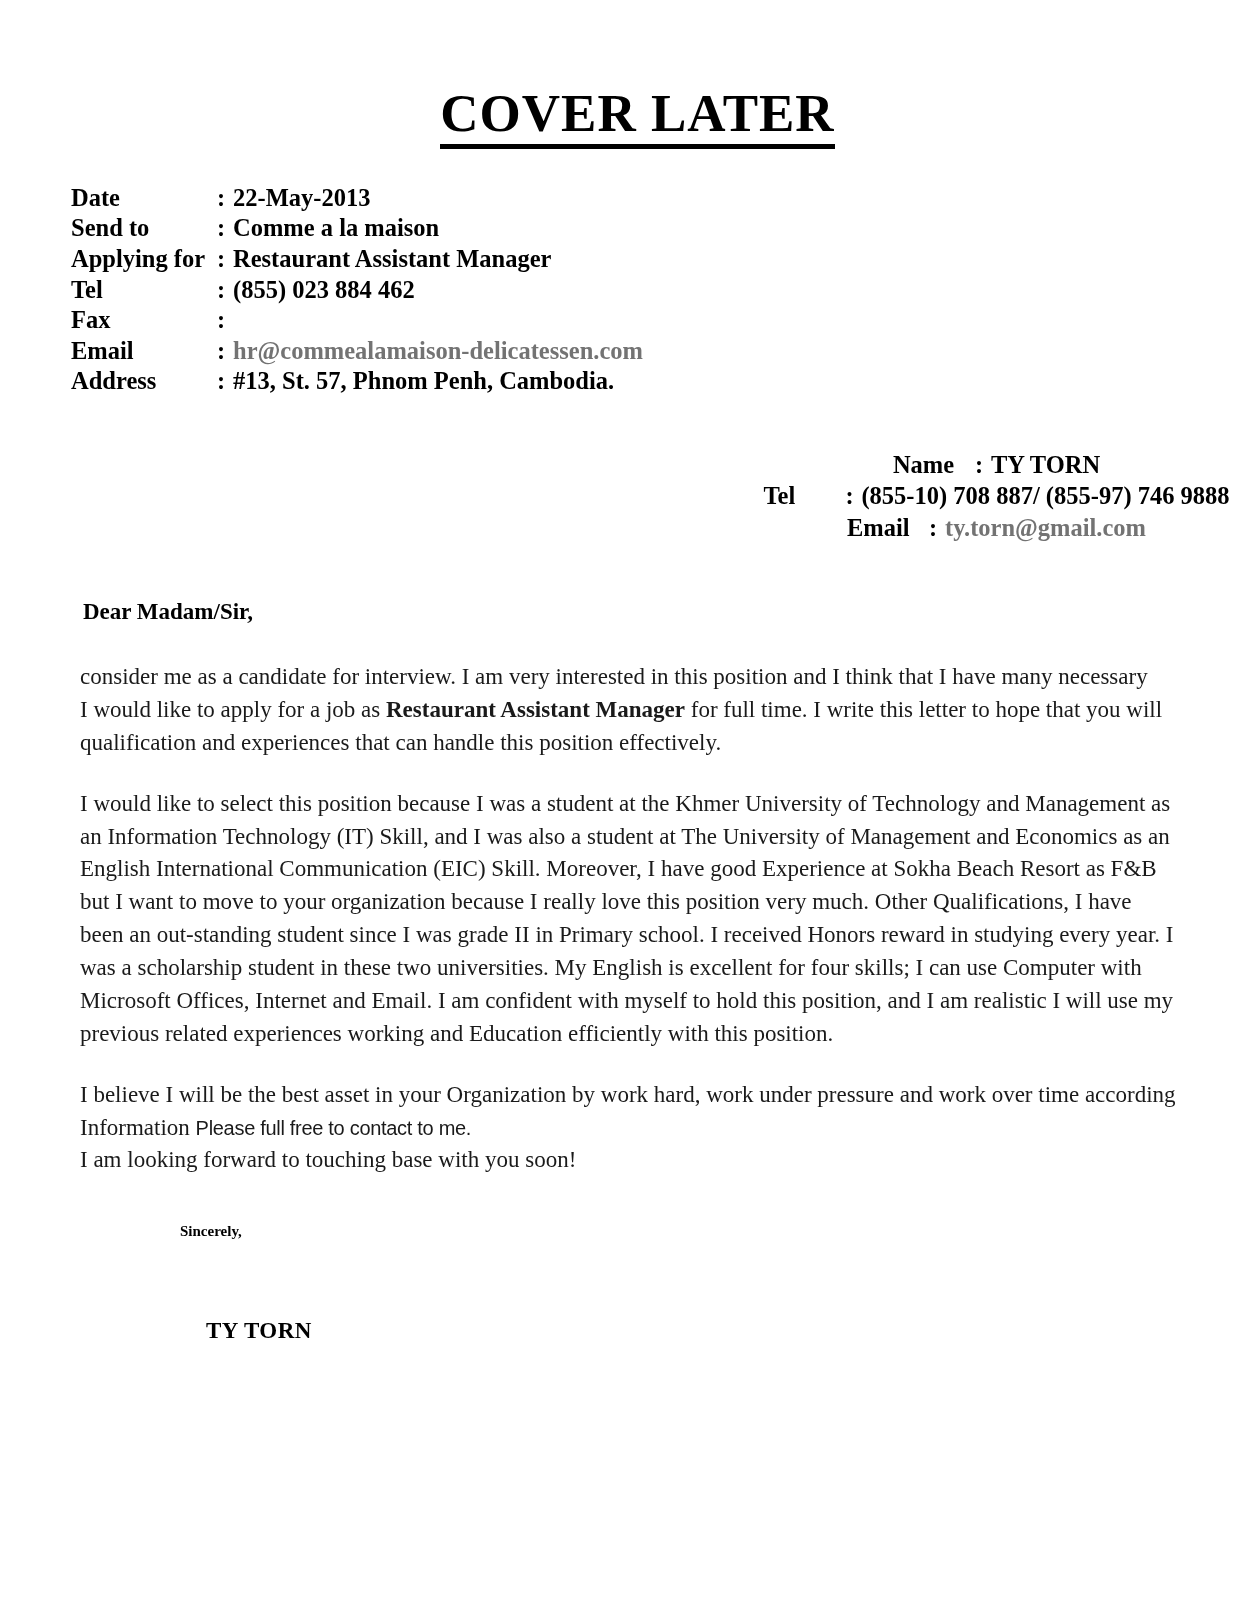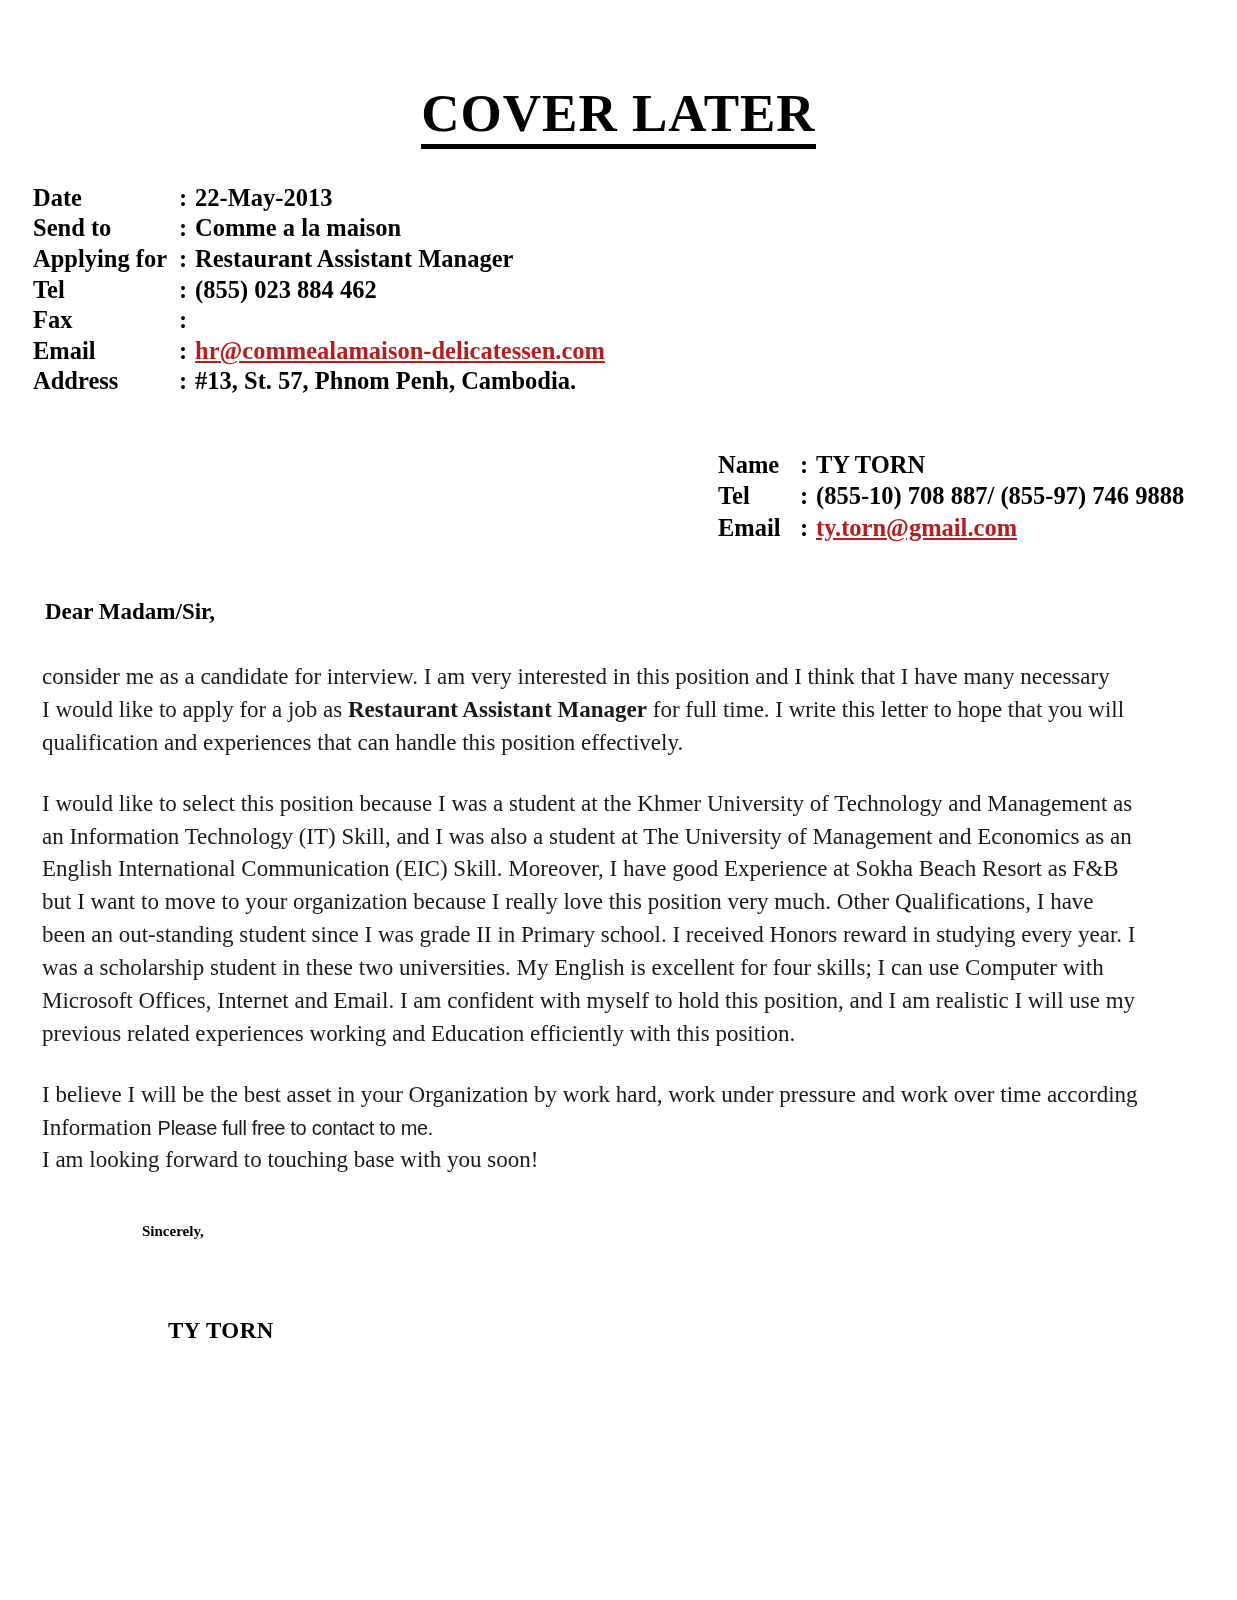--- a/index.html
+++ b/index.html
@@ -16,20 +16,21 @@
     color: #111111;
     overflow: hidden;
   }
 
   .page {
     position: relative;
     width: 1237px;
     height: 1360px;
     background: #ffffff;
     box-sizing: border-box;
+    padding-left: 38px;
   }
 
   
   .title-wrap {
     text-align: center;
     padding-top: 86px;
   }
   .doc-title {
     display: inline-block;
     font-size: 53px;
@@ -60,37 +61,37 @@
     white-space: nowrap;
   }
   .info-colon {
     width: 16px;
     flex: 0 0 16px;
   }
   .info-value {
     white-space: nowrap;
   }
   .maillink {
-    color: #b91c1c;
-    text-decoration: underline;
+    color: #737373;
     font-weight: bold;
   }
 
   
   .applicant-block {
     margin-top: 52px;
     margin-left: 718px;
   }
   .applicant-row {
     display: flex;
     align-items: baseline;
     font-size: 24.5px;
     font-weight: bold;
     line-height: 1.28;
     color: #000000;
+    justify-content: center;
   }
   .applicant-label {
     width: 82px;
     flex: 0 0 82px;
     white-space: nowrap;
   }
   .applicant-colon {
     width: 16px;
     flex: 0 0 16px;
   }

